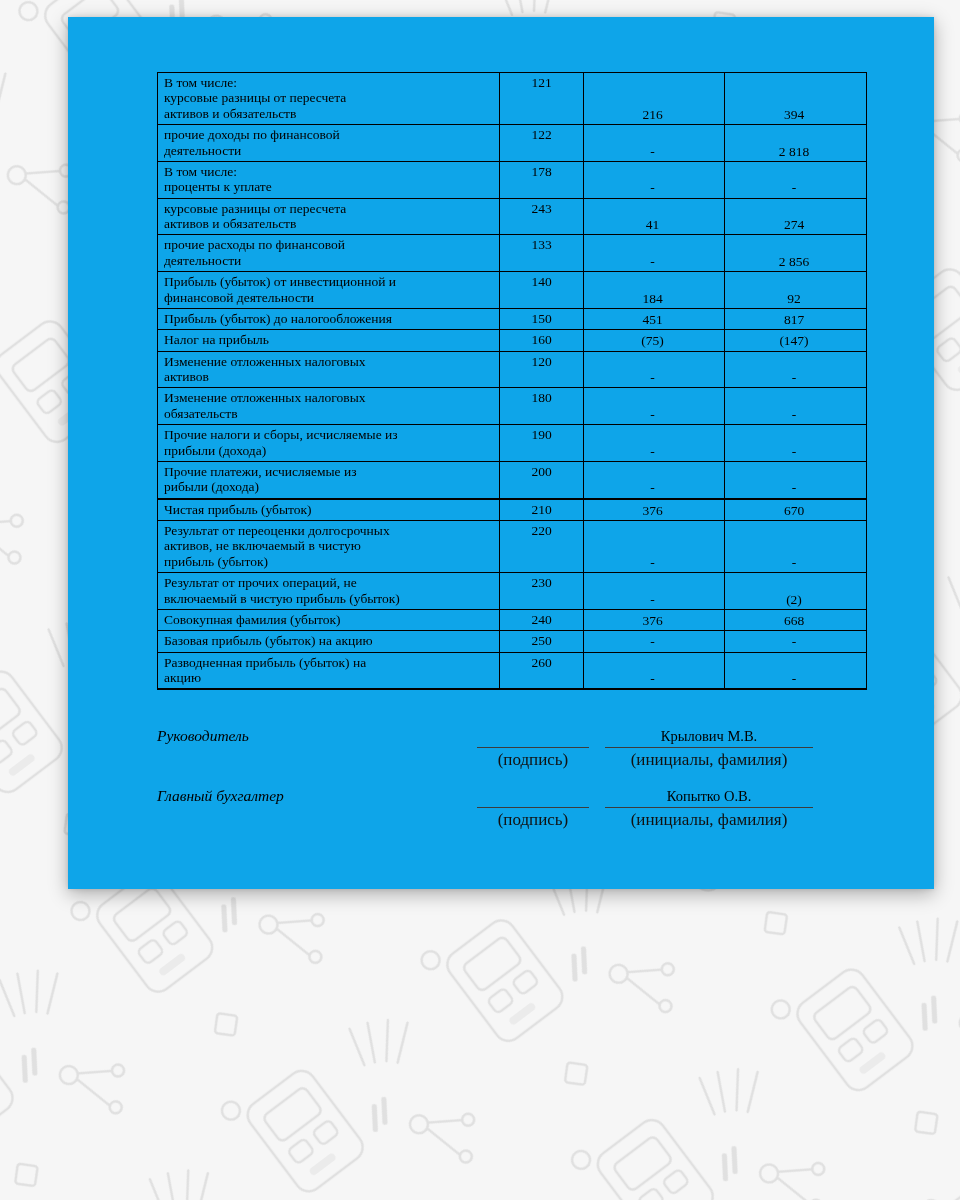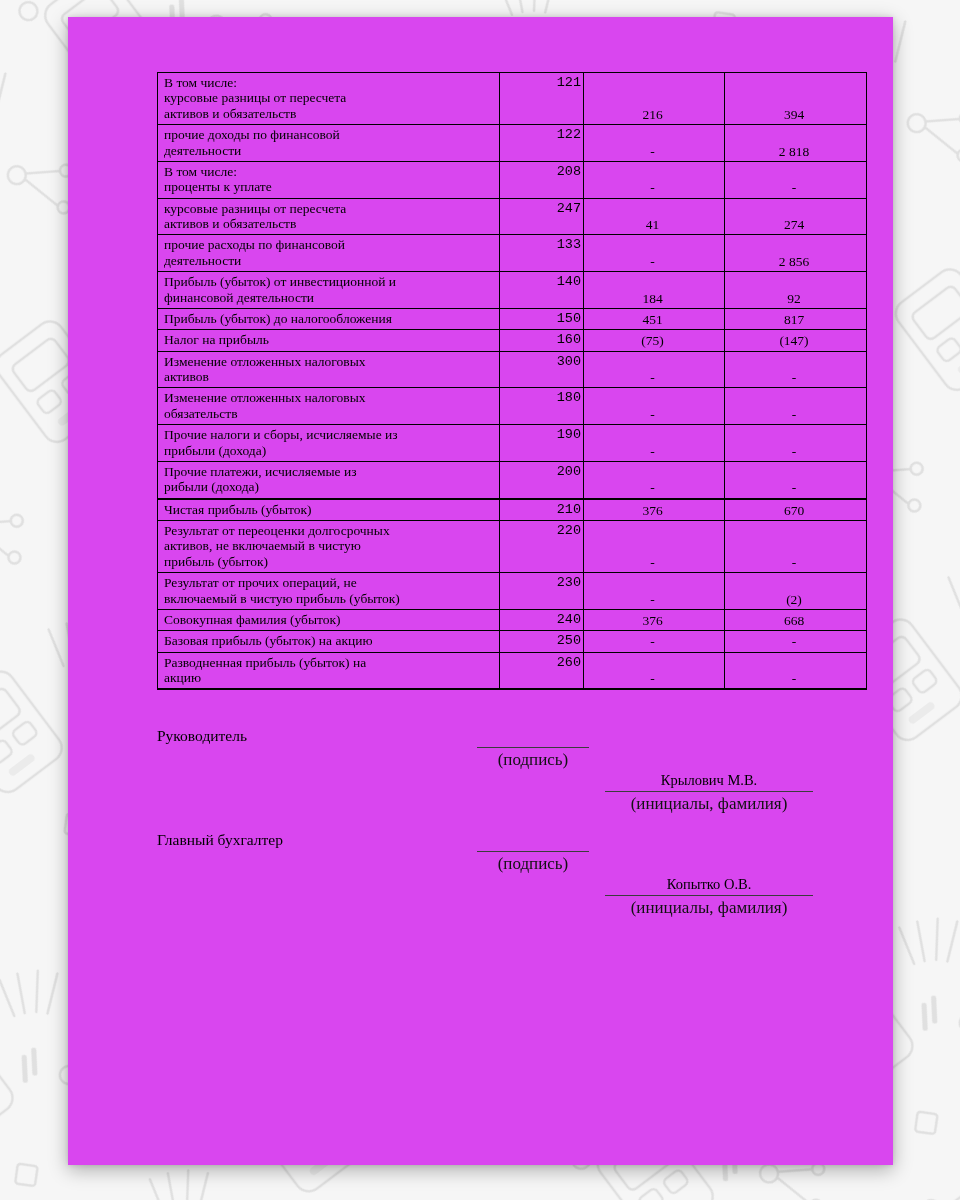--- a/index.html
+++ b/index.html
@@ -11,67 +11,69 @@
     font-family: "Liberation Serif", "DejaVu Serif", serif;
     color: #000;
   }
   .bg-layer {
     position: absolute; inset: 0;
     z-index: 0;
   }
   .page {
     position: absolute;
     left: 68px; top: 17px;
-    width: 825px; height: 1148px;
-    background: #d946ef;
+    width: 825px; height: 872px;
+    background: #0ea5e9;
     box-shadow: 0 5px 18px rgba(0,0,0,0.30), 0 0 5px rgba(0,0,0,0.12);
     z-index: 1;
+    padding-left: 41px;
   }
   
   .acc-table {
     position: absolute;
     left: 89px; top: 55px;
     width: 709px;
     border-collapse: collapse;
     table-layout: fixed;
     font-size: 13.5px;
     line-height: 1.14;
   }
   .acc-table td {
     border: 1px solid #000;
     padding: 2px 4px 3px 6px;
     vertical-align: top;
     overflow: hidden;
   }
   .acc-table td.c-label { white-space: pre-line; text-align: left; }
-  .acc-table td.c-code  { text-align: right; padding: 2px; font-family: Liberation Mono, monospace; }
+  .acc-table td.c-code  { text-align: center; padding: 2px; }
   .acc-table td.c-val   {
     text-align: center;
     vertical-align: bottom;
     padding: 2px 5px 2px 2px;
     white-space: nowrap;
   }
   .acc-table tr.thick-top td { border-top-width: 2px; }
   .acc-table tr:last-child td { border-bottom-width: 2px; }
   
   .sig-block {
     position: absolute;
     left: 89px; top: 710px;
     width: 680px;
   }
   .sig-row { display: flex; align-items: flex-start; }
   .sig-row + .sig-row { margin-top: 17px; }
   .sig-role {
     flex: 0 0 320px;
     font-size: 15.5px;
+    font-style: italic;
   }
   .sig-fields { display: flex; gap: 16px; }
   .sig-field { display: flex; flex-direction: column; }
   .sig-field.sign { width: 112px; }
-  .sig-field.name { width: 208px; margin-top: 44px; }
+  .sig-field.name { width: 208px; }
   .sig-line-area {
     height: 20px;
     display: flex; flex-direction: column; justify-content: flex-end;
     border-bottom: 1px solid #3c3c3c;
   }
   .sig-name-text {
     text-align: center;
     font-size: 14.5px;
     line-height: 17px;
     padding-bottom: 2px;
@@ -153,28 +155,28 @@
         <tr>
       <td class="c-label">прочие доходы по финансовой
 деятельности</td>
       <td class="c-code">122</td>
       <td class="c-val">-</td>
       <td class="c-val">2 818</td>
     </tr>
         <tr>
       <td class="c-label">В том числе:
 проценты к уплате</td>
-      <td class="c-code">208</td>
+      <td class="c-code">178</td>
       <td class="c-val">-</td>
       <td class="c-val">-</td>
     </tr>
         <tr>
       <td class="c-label">курсовые разницы от пересчета
 активов и обязательств</td>
-      <td class="c-code">247</td>
+      <td class="c-code">243</td>
       <td class="c-val">41</td>
       <td class="c-val">274</td>
     </tr>
         <tr>
       <td class="c-label">прочие расходы по финансовой
 деятельности</td>
       <td class="c-code">133</td>
       <td class="c-val">-</td>
       <td class="c-val">2 856</td>
     </tr>
@@ -193,21 +195,21 @@
     </tr>
         <tr>
       <td class="c-label">Налог на прибыль</td>
       <td class="c-code">160</td>
       <td class="c-val">(75)</td>
       <td class="c-val">(147)</td>
     </tr>
         <tr>
       <td class="c-label">Изменение отложенных налоговых
 активов</td>
-      <td class="c-code">300</td>
+      <td class="c-code">120</td>
       <td class="c-val">-</td>
       <td class="c-val">-</td>
     </tr>
         <tr>
       <td class="c-label">Изменение отложенных налоговых
 обязательств</td>
       <td class="c-code">180</td>
       <td class="c-val">-</td>
       <td class="c-val">-</td>
     </tr>

